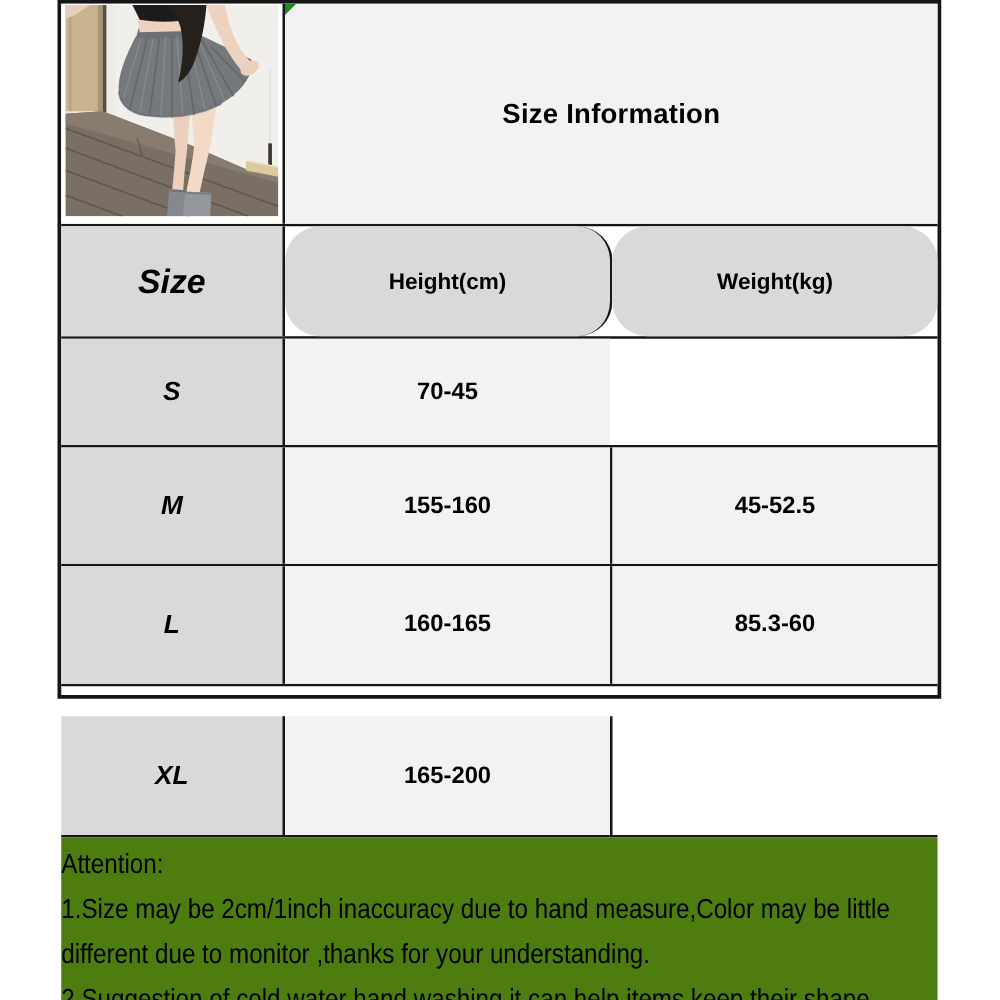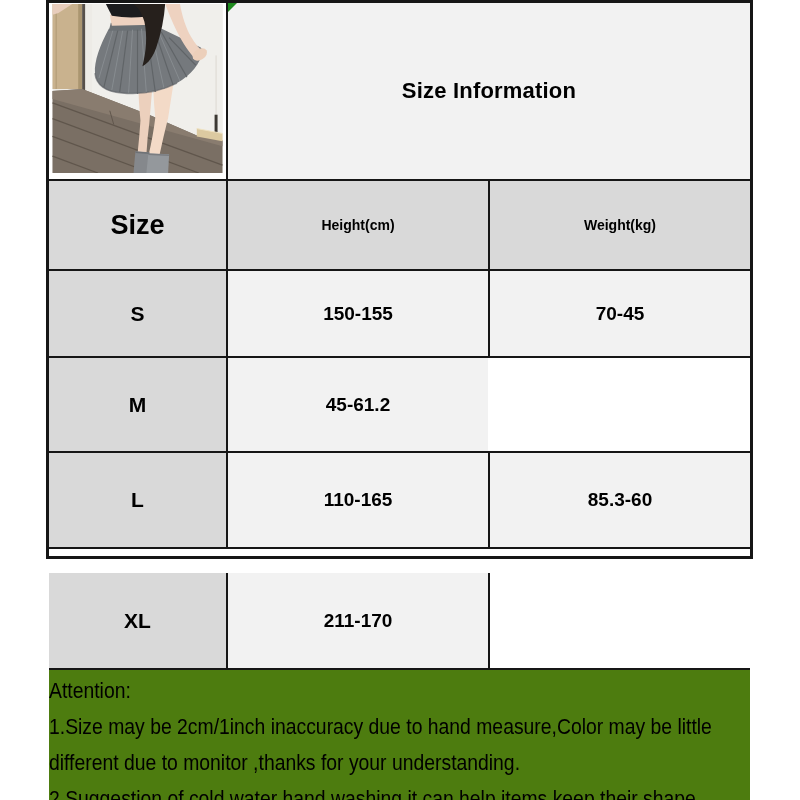--- a/index.html
+++ b/index.html
@@ -7,37 +7,37 @@
     width:800px; height:800px; position:relative; background:#ffffff;
     font-family:"Liberation Sans", sans-serif; color:#000;
     overflow:hidden;
   }
   .panel {
     position:absolute; left:46px; top:0; width:707px; height:559px;
     border:3px solid #161616; box-sizing:border-box; background:#ffffff;
   }
   .row { display:flex; border-bottom:2px solid #161616; box-sizing:border-box; }
   .cell { box-sizing:border-box; display:flex; align-items:center; justify-content:center; }
-  .c1 { width:179px; border-right:2px solid #161616; }
+  .c1 { width:179px; border-right:2px solid #161616;font-style:italic; }
   .c2 { width:262px; border-right:2px solid #161616; }
   .c3 { width:260px; }
 
   .row-top { height:178px; }
   .photo-cell { background:#ffffff; align-items:flex-start; justify-content:flex-start; }
   .title-cell { background:#f2f2f2; position:relative; }
   .title-text { font-size:22px; font-weight:bold; letter-spacing:0.2px; }
   .corner-marker {
     position:absolute; top:0; left:0; width:0; height:0;
     border-top:9px solid #1e8a1e; border-right:9px solid transparent;
   }
 
   .row-header { height:90px; }
   .row-header .cell { background:#d9d9d9; }
   .h-size { font-size:27px; font-weight:bold; }
-  .h-col  { font-size:14px; font-weight:bold; }
+  .h-col  { font-size:18px; font-weight:bold;border-radius:28px; }
 
   .row-s { height:87px; }
   .row-m { height:95px; }
   .row-l { height:96px; }
   .row-xl { height:97px;margin-top:24px; }
   .data-row .c1 { background:#d9d9d9; font-size:21px; font-weight:bold; }
   .data-row .c2, .data-row .c3 { background:#f2f2f2; font-size:19px; font-weight:bold; }
 
   .attention {
     height:142px; border-bottom:none; display:block;
@@ -139,35 +139,35 @@
   </div>
 
   <div class="row row-header">
     <div class="cell c1 h-size">Size</div>
     <div class="cell c2 h-col">Height(cm)</div>
     <div class="cell c3 h-col">Weight(kg)</div>
   </div>
 
   <div class="row row-s data-row">
     <div class="cell c1">S</div>
-    <div class="cell c2">150-155</div>
     <div class="cell c3">70-45</div>
   </div>
   <div class="row row-m data-row">
     <div class="cell c1">M</div>
-    <div class="cell c3">45-61.2</div>
+    <div class="cell c2">155-160</div>
+    <div class="cell c3">45-52.5</div>
   </div>
   <div class="row row-l data-row">
     <div class="cell c1">L</div>
-    <div class="cell c2">110-165</div>
+    <div class="cell c2">160-165</div>
     <div class="cell c3">85.3-60</div>
   </div>
   <div class="row row-xl data-row">
     <div class="cell c1">XL</div>
-    <div class="cell c2">211-170</div>
+    <div class="cell c2">165-200</div>
   </div>
 
   <div class="row attention">
     <div class="attn-inner">
       <p>Attention:</p>
       <p>1.Size may be 2cm/1inch inaccuracy due to hand measure,Color may be little different due to monitor ,thanks for your understanding.</p>
       <p>2.Suggestion of cold water hand washing,it can help items keep their shape.</p>
     </div>
   </div>
 

